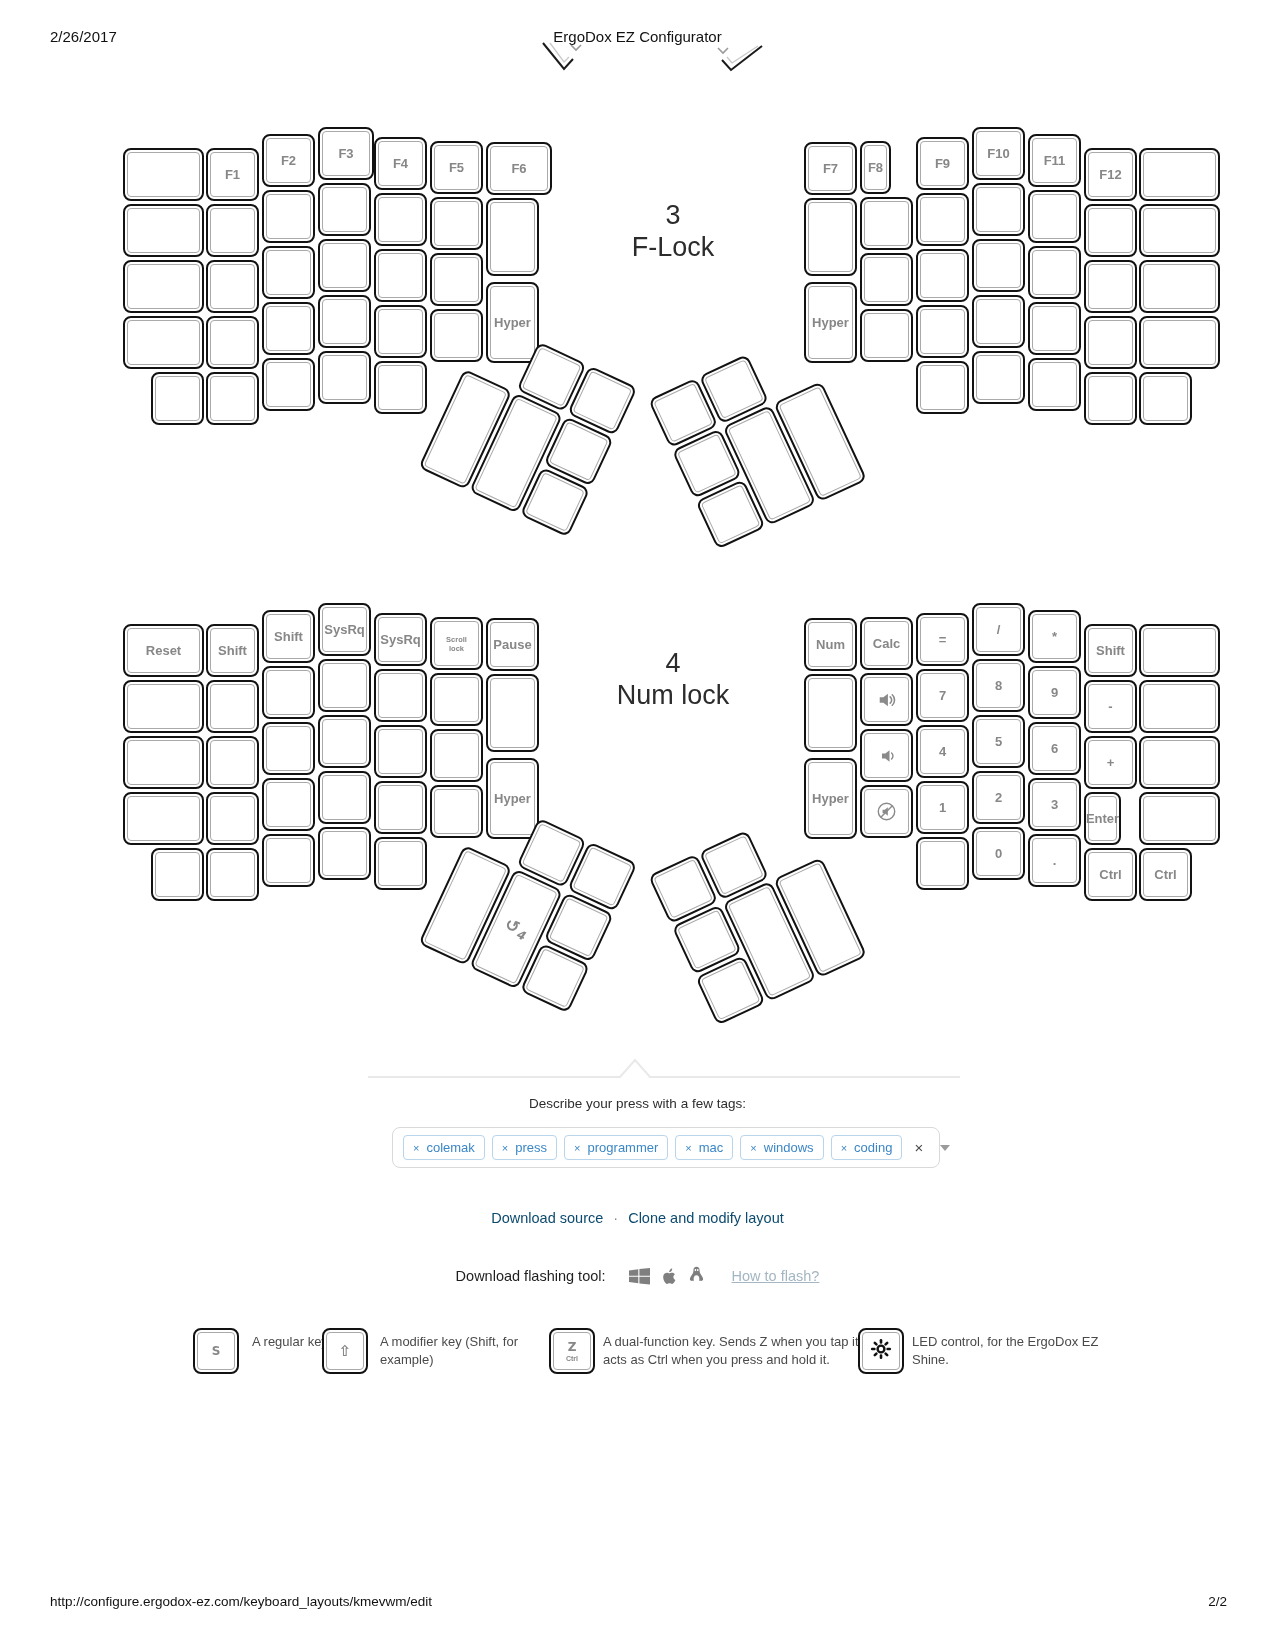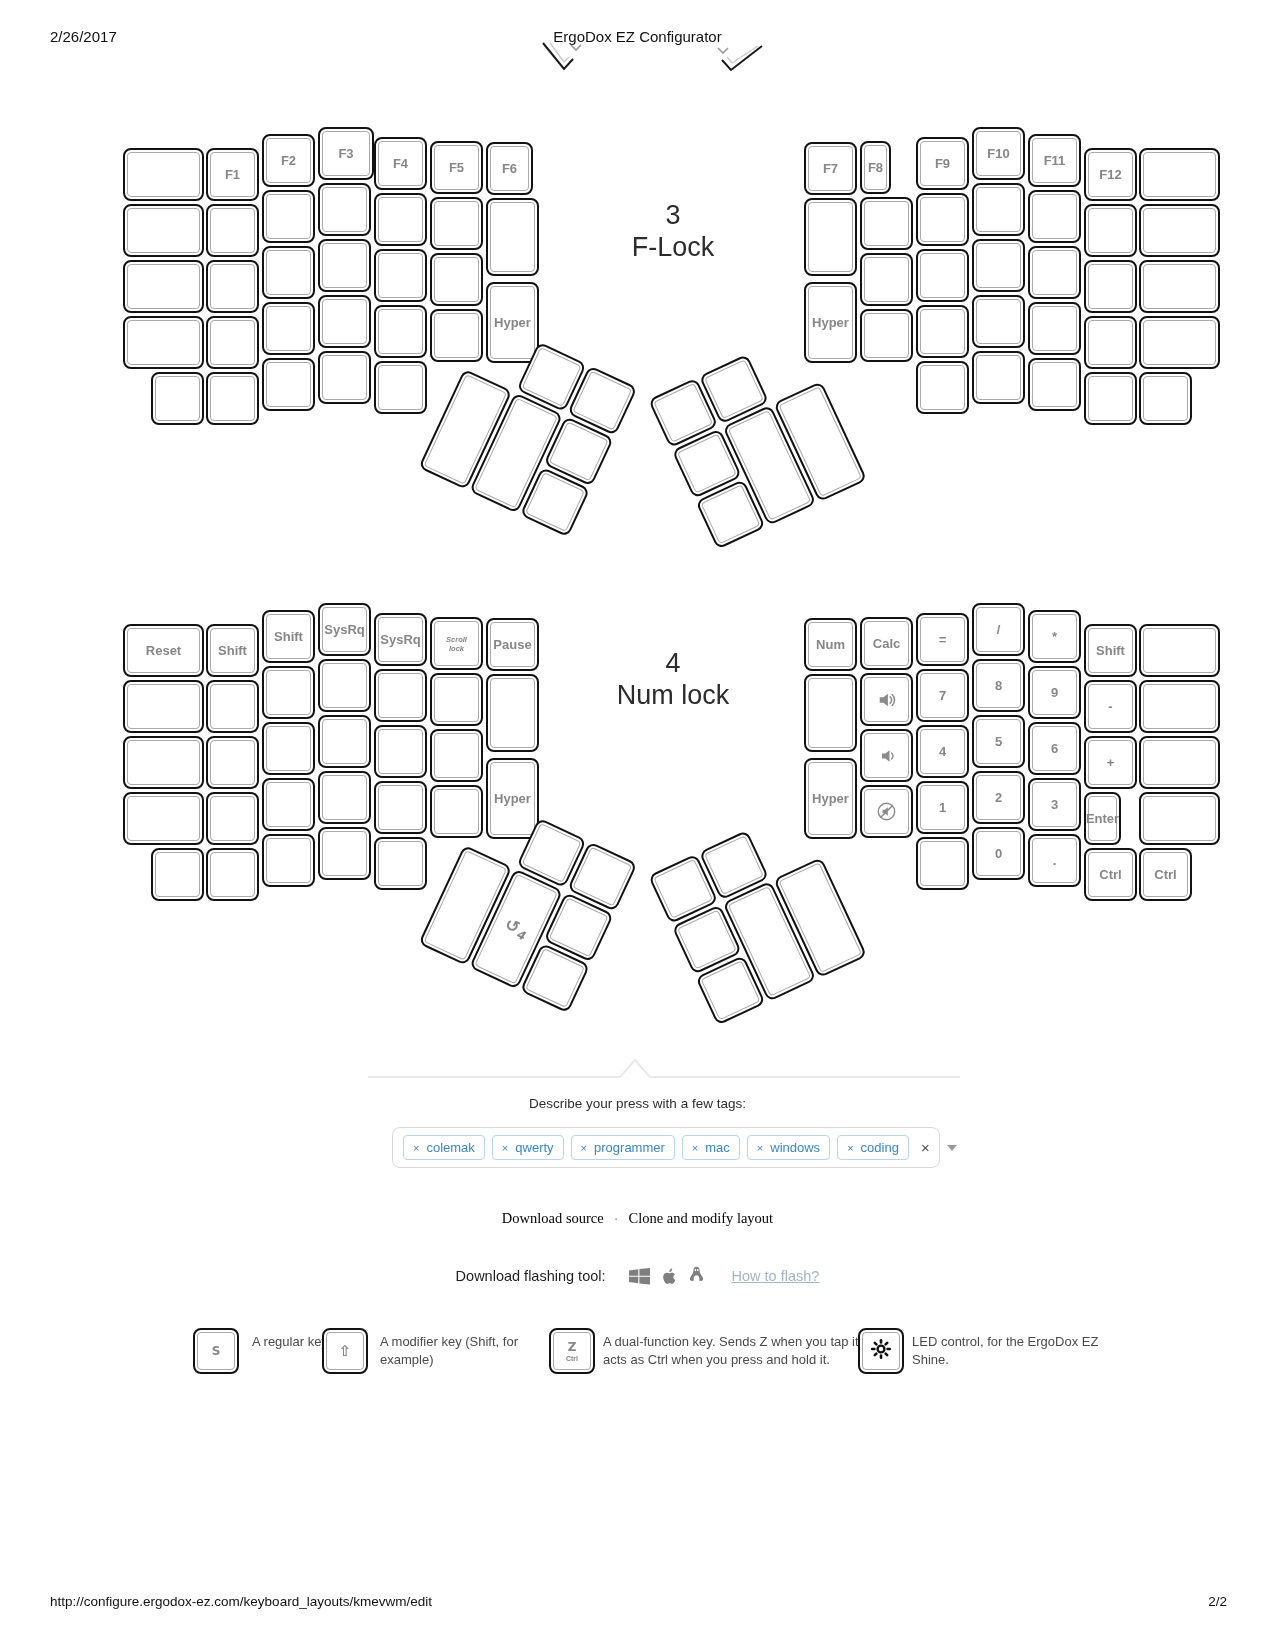--- a/index.html
+++ b/index.html
@@ -9,21 +9,21 @@
   .hdr-date{position:absolute;left:50px;top:28px;font-size:15px;color:#111;}
   .hdr-title{position:absolute;left:0;right:0;top:28px;text-align:center;font-size:15px;color:#111;}
   .artifact{position:absolute;}
   
   .kb-half{position:absolute;width:416px;height:300px;}
   .thumb{position:absolute;width:165px;height:165px;transform-origin:0 0;}
   .key{position:absolute;background:#fff;border:2px solid #121212;border-radius:8px;box-sizing:border-box;}
   .key::before{content:"";position:absolute;inset:2px;border:1.5px solid #aaa;border-radius:4px;}
   .key .lbl{position:absolute;inset:0;display:flex;align-items:center;justify-content:center;
             font-weight:bold;font-size:13px;color:#878787;text-align:center;z-index:1;}
-  .key .lbl.small{font-size:7.5px;line-height:9px;font-style:italic;}
+  .key .lbl.small{font-size:7.5px;line-height:9px;}
   .key svg{display:block;}
   .l4tog{font-family:"DejaVu Sans",sans-serif;color:#878787;display:flex;align-items:flex-start;}
   .l4tog .arr{font-size:17px;line-height:17px;}
   .l4tog .num{font-size:12px;font-style:italic;margin:6px 0 0 1px;}
   
   .layer-label{position:absolute;width:260px;text-align:center;color:#2c2c2c;}
   .layer-label .num{font-size:27px;line-height:30px;}
   .layer-label .nm{font-size:27px;line-height:34px;}
   
   .divider{position:absolute;left:368px;top:1056px;}
@@ -32,21 +32,21 @@
   .tags-box{position:absolute;left:392px;top:1127px;width:548px;height:41px;border:1px solid #d9d9d9;
             border-radius:8px;box-sizing:border-box;display:flex;align-items:center;padding:0 10px;gap:7px;background:#fff;}
   .chip{display:flex;align-items:center;gap:7px;padding:4px 9px;border:1px solid #b9d5ec;border-radius:4px;
         color:#3b87c6;font-size:13px;white-space:nowrap;background:#fff;}
   .chip .x{font-size:11px;color:#3b87c6;}
   .tags-clear{font-size:15px;color:#4a4a4a;margin-left:5px;}
   .tags-caret{width:0;height:0;border-left:5px solid transparent;border-right:5px solid transparent;
               border-top:6px solid #9b9b9b;margin-left:10px;}
   
   .links-row{position:absolute;left:0;right:0;top:1210px;text-align:center;font-size:14.5px;}
-  .links-row a{color:#000000;text-decoration:none;font-family:Liberation Serif, serif;}
+  .links-row a{color:#0c4a6e;text-decoration:none;}
   .links-row .dot{color:#888;margin:0 10px;}
   .flash-row{position:absolute;left:0;right:0;top:1266px;display:flex;justify-content:center;align-items:center;gap:11px;font-size:14.5px;}
   .flash-row .lab{color:#1f1f1f;margin-right:12px;}
   .flash-row .ficon{display:flex;align-items:center;}
   .howto{color:#a3b6c2;margin-left:16px;}
   
   .lg-key{position:absolute;width:46px;height:46px;background:#fff;border:2.5px solid #121212;border-radius:8px;box-sizing:border-box;}
   .lg-key::before{content:"";position:absolute;inset:2px;border:1.5px solid #aaa;border-radius:4px;}
   .lg-key .c{position:absolute;inset:0;display:flex;flex-direction:column;align-items:center;justify-content:center;
              color:#878787;font-weight:bold;z-index:1;}
@@ -98,21 +98,21 @@
         </div>
         <div class="key" style="left: 195px; top: 0px; width: 56px; height: 53px;">
           <span class="lbl">F3</span>
         </div>
         <div class="key" style="left: 251px; top: 10px; width: 53px; height: 53px;">
           <span class="lbl">F4</span>
         </div>
         <div class="key" style="left: 307px; top: 14px; width: 53px; height: 53px;">
           <span class="lbl">F5</span>
         </div>
-        <div class="key" style="left: 363px; top: 15px; width: 47px; height: 53px;">
+        <div class="key" style="left: 363px; top: 15px; width: 66px; height: 53px;">
           <span class="lbl">F6</span>
         </div>
         <div class="key" style="left: 0px; top: 77px; width: 81px; height: 53px;">
           <span class="lbl"></span>
         </div>
         <div class="key" style="left: 83px; top: 77px; width: 53px; height: 53px;">
           <span class="lbl"></span>
         </div>
         <div class="key" style="left: 139px; top: 63px; width: 53px; height: 53px;">
           <span class="lbl"></span>
@@ -588,21 +588,21 @@
   <div class="tags-prompt">Describe your press with a few tags:</div>
 
   <div class="tags-box" id="tags-box">
 
   <span class="chip">
         <span class="x">×</span>
         <span>colemak</span>
       </span>
       <span class="chip">
         <span class="x">×</span>
-        <span>qwerty</span>
+        <span>press</span>
       </span>
       <span class="chip">
         <span class="x">×</span>
         <span>programmer</span>
       </span>
       <span class="chip">
         <span class="x">×</span>
         <span>mac</span>
       </span>
       <span class="chip">

